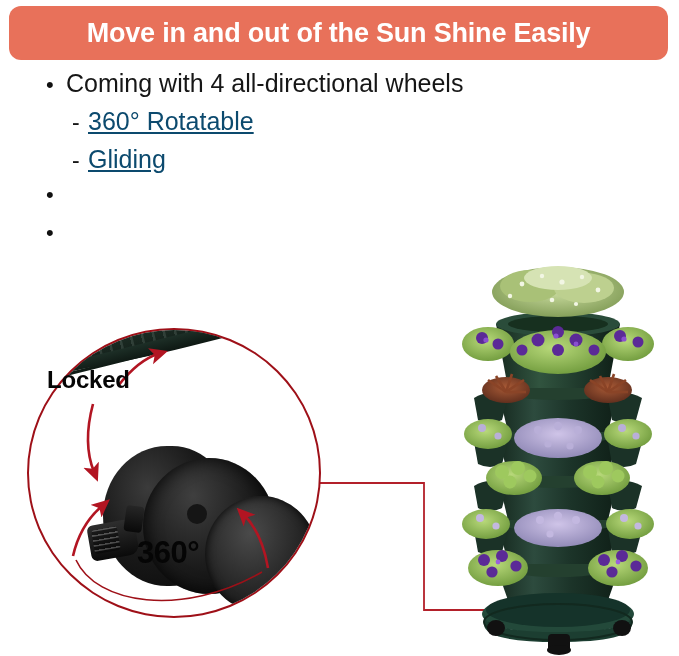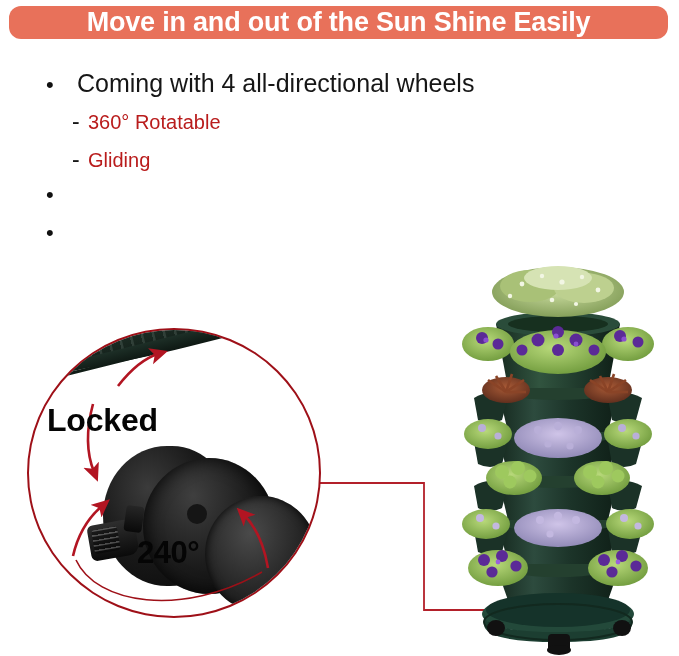--- a/index.html
+++ b/index.html
@@ -5,46 +5,45 @@
   html,body{margin:0;padding:0;background:#ffffff;}
   body{
     width:679px;height:656px;position:relative;overflow:hidden;
     font-family:"Liberation Sans","DejaVu Sans",sans-serif;
     background:#ffffff;
   }
   #stage{position:absolute;inset:0;width:679px;height:656px;background:#fff;}
 
   
   .banner{
-    position:absolute;left:9px;top:6px;width:659px;height:33px;
+    position:absolute;left:9px;top:6px;width:659px;height:54px;
     background:#e8715a;border-radius:12px;
     display:flex;align-items:center;justify-content:center;
     box-sizing:border-box;
   }
   .banner-text{
     color:#ffffff;font-weight:bold;font-size:27px;line-height:1;
     letter-spacing:-0.2px;white-space:nowrap;
     font-family:"Liberation Sans","DejaVu Sans",sans-serif;
   }
 
   
   .features{position:absolute;left:46px;top:70px;width:620px;}
   .feat-row{display:flex;align-items:baseline;height:38px;}
   .bullet{
     width:20px;flex:0 0 20px;color:#111;font-size:22px;line-height:1;
     text-align:left;
   }
   .feat-text{
     color:#161616;font-size:25px;line-height:1.08;white-space:nowrap;
     font-family:"Liberation Sans","DejaVu Sans",sans-serif;
-    margin-left:11px;
   }
   .sub-row{display:flex;align-items:baseline;height:38px;padding-left:26px;}
   .dash{width:16px;flex:0 0 16px;color:#161616;font-size:23px;}
-  .sub-text{color:#b91c1c;font-size:20px;line-height:1.08;white-space:nowrap;}
+  .sub-text{color:#0c4a6e;font-size:25px;line-height:1.08;white-space:nowrap;text-decoration:underline;}
 
   
   .callout{
     position:absolute;left:27px;top:328px;width:294px;height:290px;
     border:2.4px solid #9e1018;border-radius:50%;
     box-sizing:border-box;overflow:visible;
   }
   .callout-clip{
     position:absolute;left:0;top:0;width:100%;height:100%;
     border-radius:50%;overflow:hidden;
@@ -125,21 +124,21 @@
   .lock-tab{
     position:absolute;left:34px;top:76px;width:18px;height:26px;
     background:linear-gradient(180deg,#262626,#090909);
     border-radius:4px;transform:rotate(8deg);
   }
 
   .callout-label{
     position:absolute;color:#050505;font-weight:bold;
     font-family:"Liberation Sans","DejaVu Sans",sans-serif;
   }
-  .lbl-locked{left:47px;top:402px;font-size:32px;letter-spacing:-.2px;}
+  .lbl-locked{left:47px;top:366px;font-size:24px;letter-spacing:-.2px;}
   .lbl-360{left:137px;top:535px;font-size:31px;letter-spacing:-.5px;}
 
   .arrow-svg{position:absolute;left:0;top:0;width:679px;height:656px;
     pointer-events:none;overflow:visible;}
 
   
   .connector{position:absolute;left:0;top:0;width:679px;height:656px;
     pointer-events:none;overflow:visible;}
 
   
@@ -225,21 +224,21 @@
     <path d="M93,404 C86,430 86,452 94,472" fill="none" stroke="#b21522" stroke-width="2.6" marker-end="url(#ah)"></path>
 
     <path d="M73,556 C78,534 88,518 102,506" fill="none" stroke="#b21522" stroke-width="2.6" marker-end="url(#ah)"></path>
 
     <path d="M268,568 C264,545 256,527 244,515" fill="none" stroke="#b21522" stroke-width="2.6" marker-end="url(#ah)"></path>
 
     <path d="M76,560 C96,604 182,618 262,572" fill="none" stroke="#9e1018" stroke-width="1.6"></path>
   </svg>
 
   <span class="callout-label lbl-locked">Locked</span>
-  <span class="callout-label lbl-360">240°</span>
+  <span class="callout-label lbl-360">360°</span>
 
   <div class="tower">
     <svg width="212" height="390" viewBox="0 0 212 390">
       <defs>
         <linearGradient id="pg" x1="0" y1="0" x2="1" y2="0">
           <stop offset="0" stop-color="#16291f"></stop>
           <stop offset="0.30" stop-color="#2d4b3e"></stop>
           <stop offset="0.60" stop-color="#1c3429"></stop>
           <stop offset="1" stop-color="#0f1f17"></stop>
         </linearGradient>

